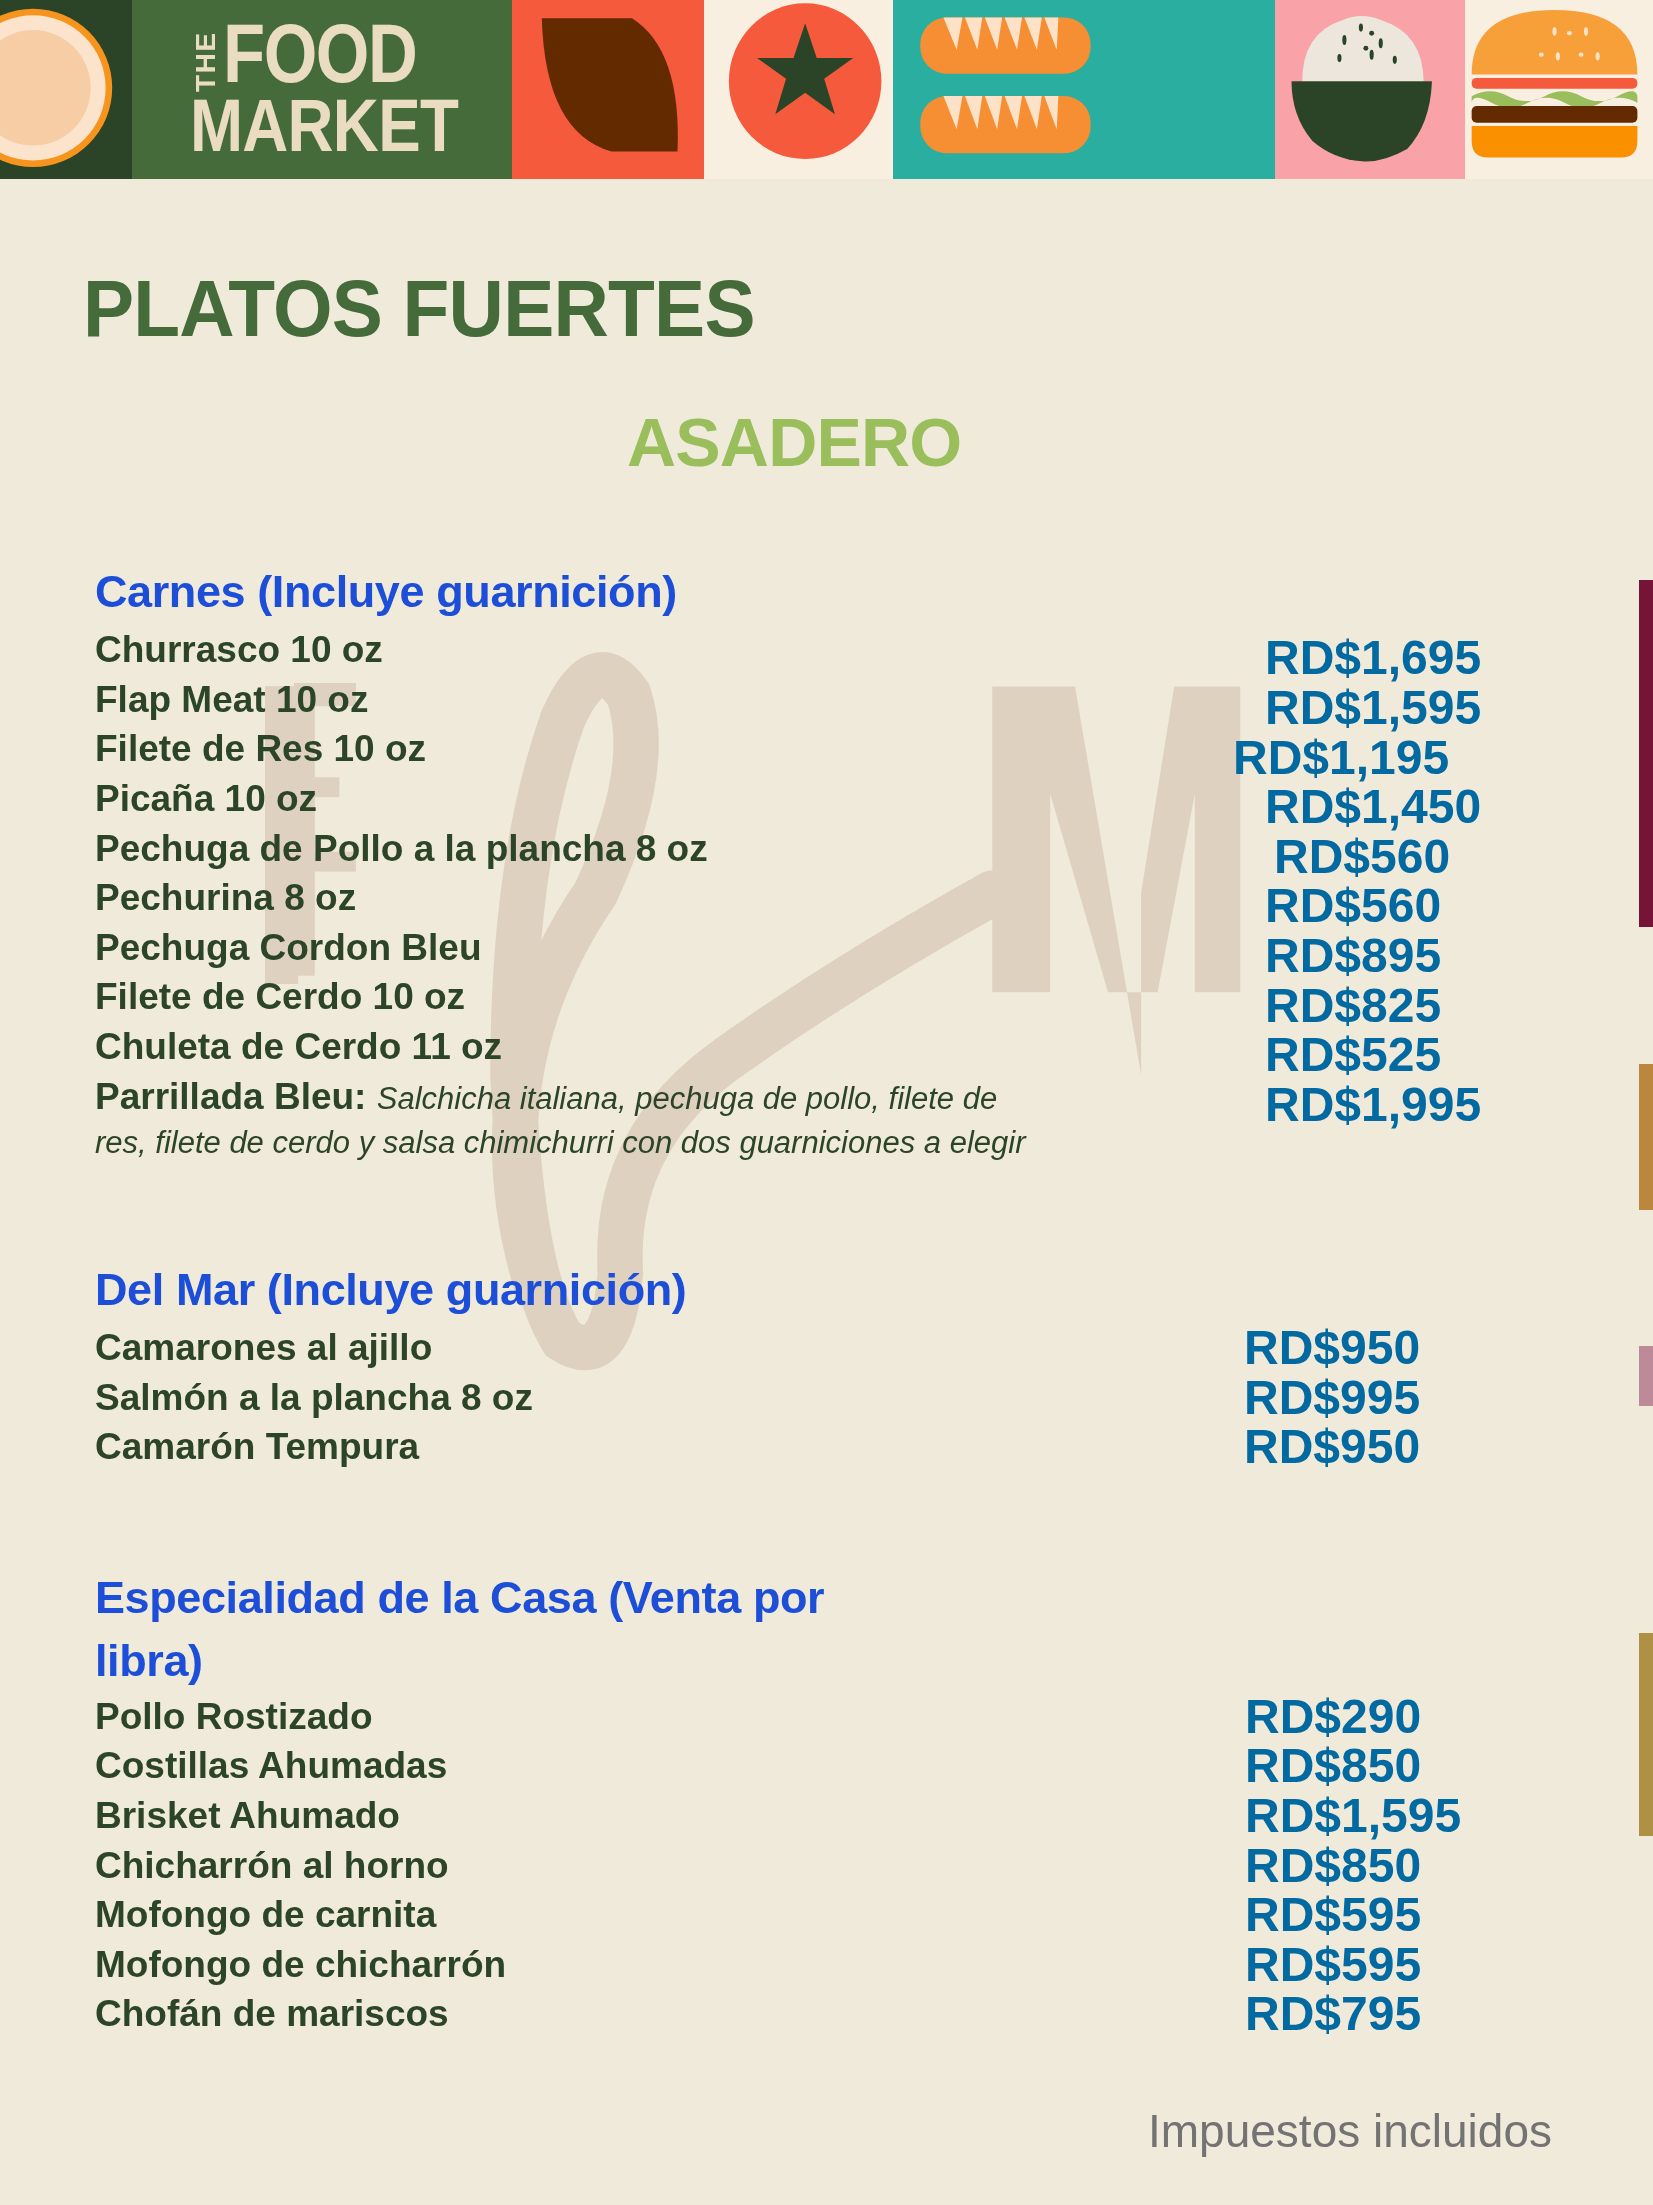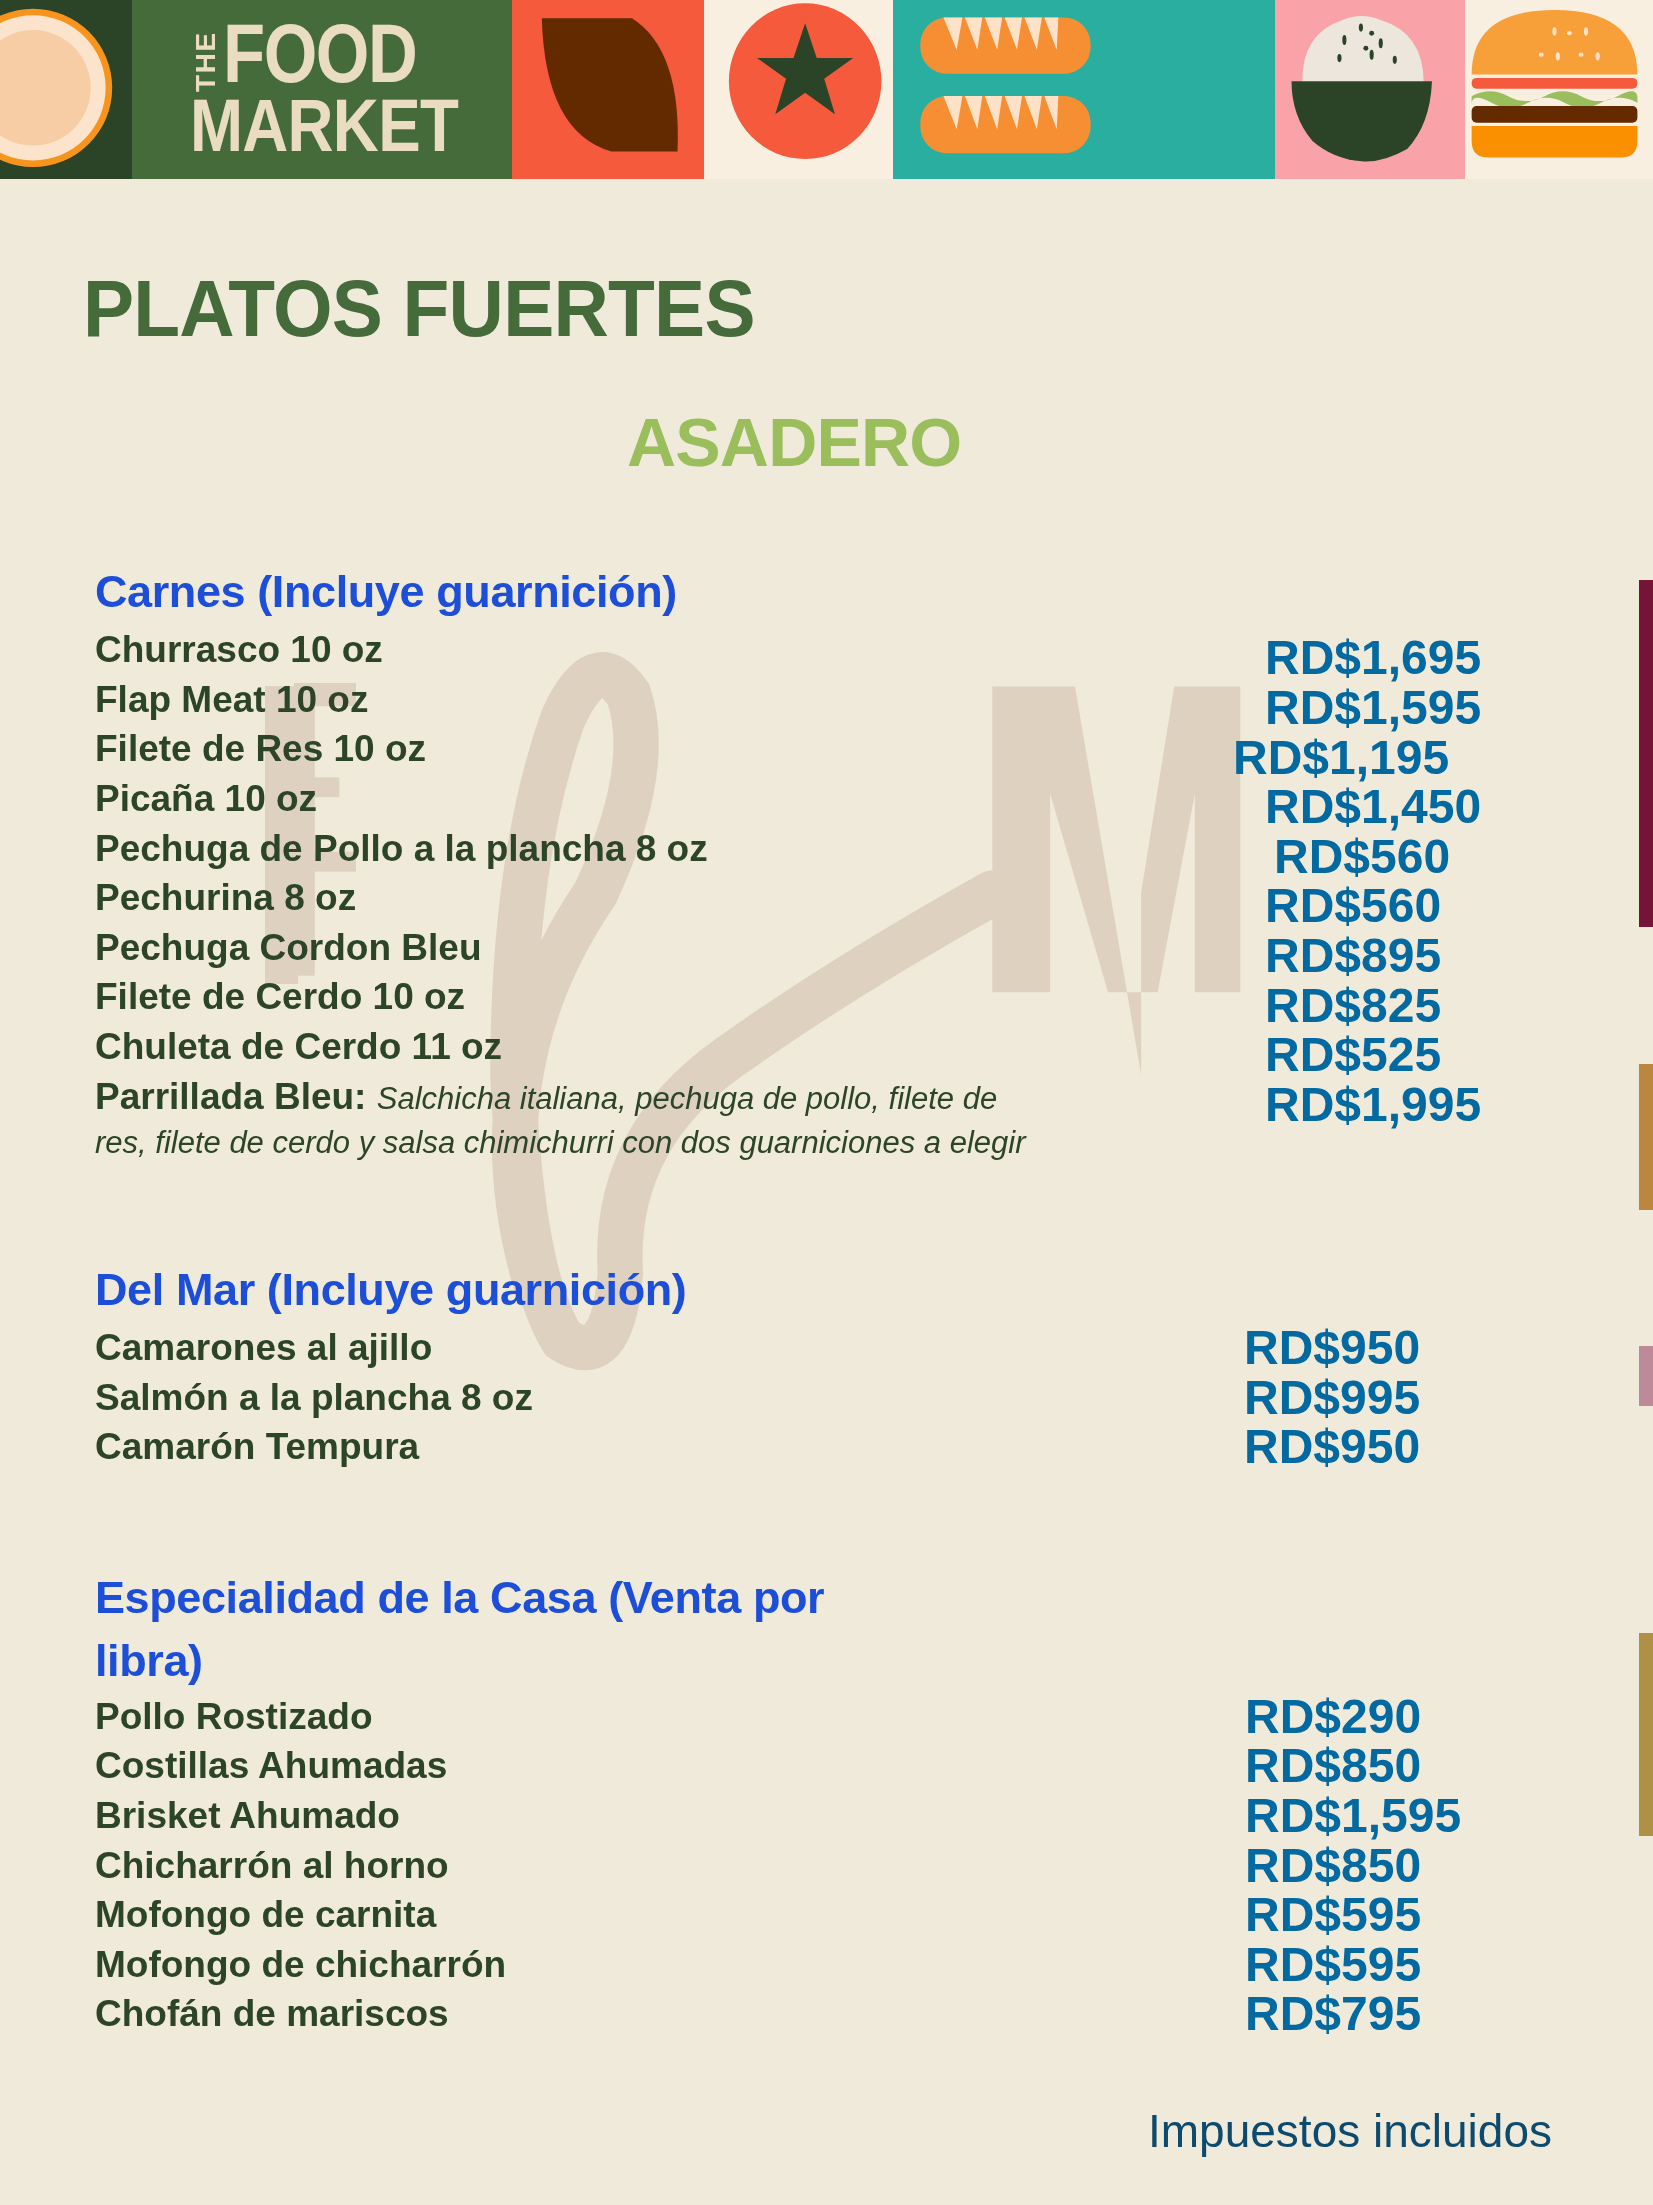--- a/index.html
+++ b/index.html
@@ -84,21 +84,21 @@
     font-family: "Liberation Sans", sans-serif; font-weight: bold;
     font-size: 48px; color: #0369a1; line-height: 50px; white-space: nowrap;
   }
 
   
   .side-tab { position: absolute; left: 1639px; width: 15px; }
 
   .footer-note {
     position: absolute; left: 1148px; top: 2104px;
     font-family: "Liberation Sans", sans-serif; font-weight: normal;
-    font-size: 46px; color: #0c4a6e;
+    font-size: 46px; color: #737373;
   }
 </style>
 </head>
 <body>
 
 <div class="banner">
   <div class="tile t-pie">
     <svg width="132" height="179" viewBox="0 0 160 216">
       <g transform="translate(40,106)">
         <circle r="96" fill="#f7941d"></circle>

